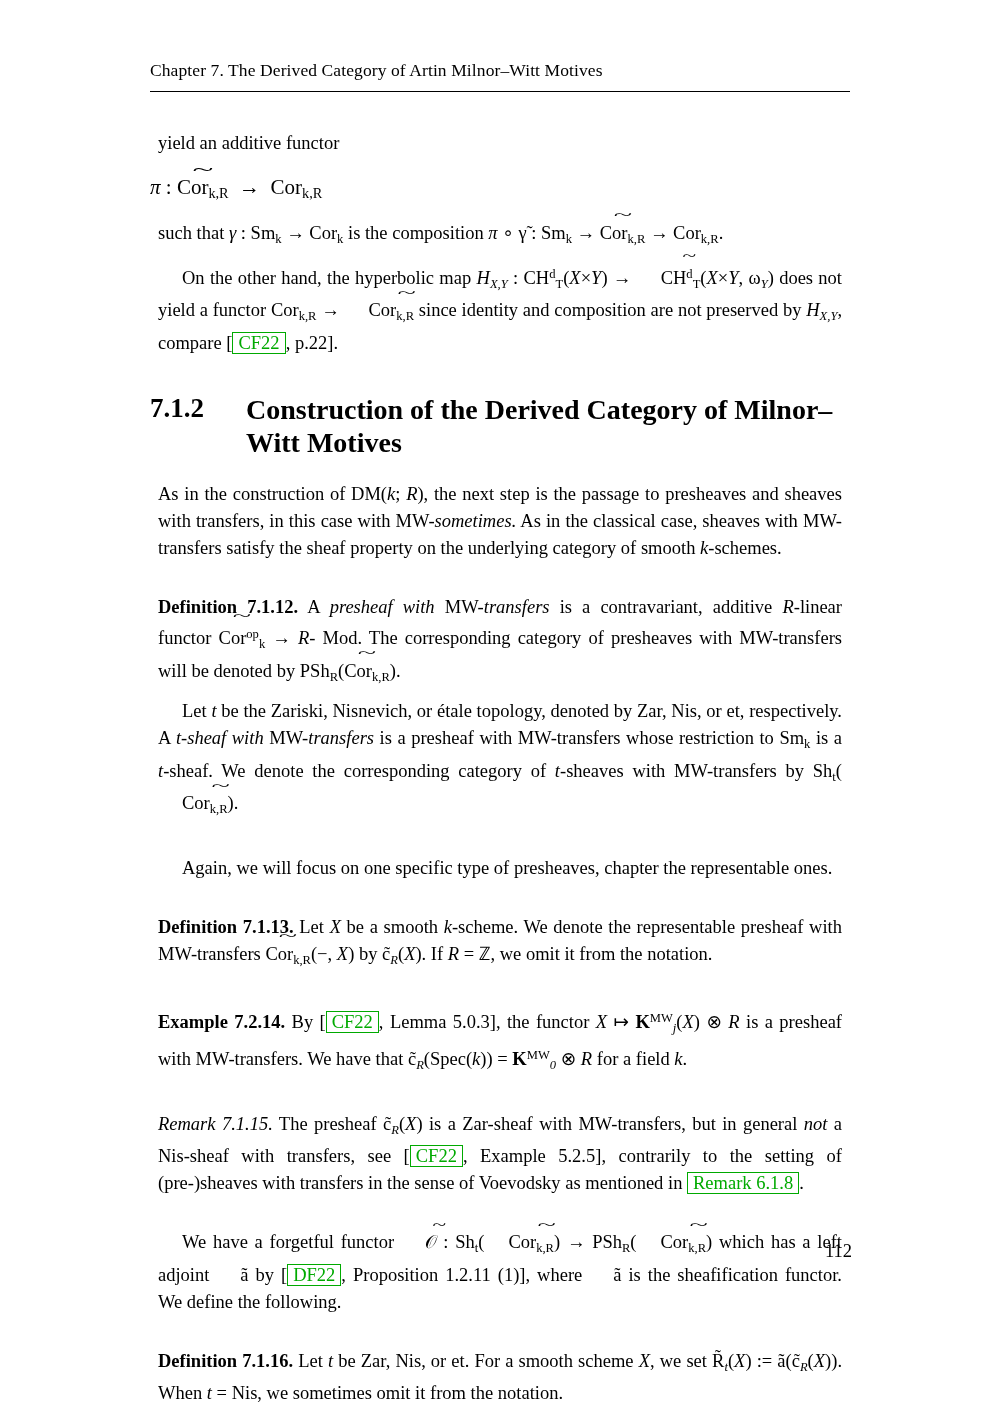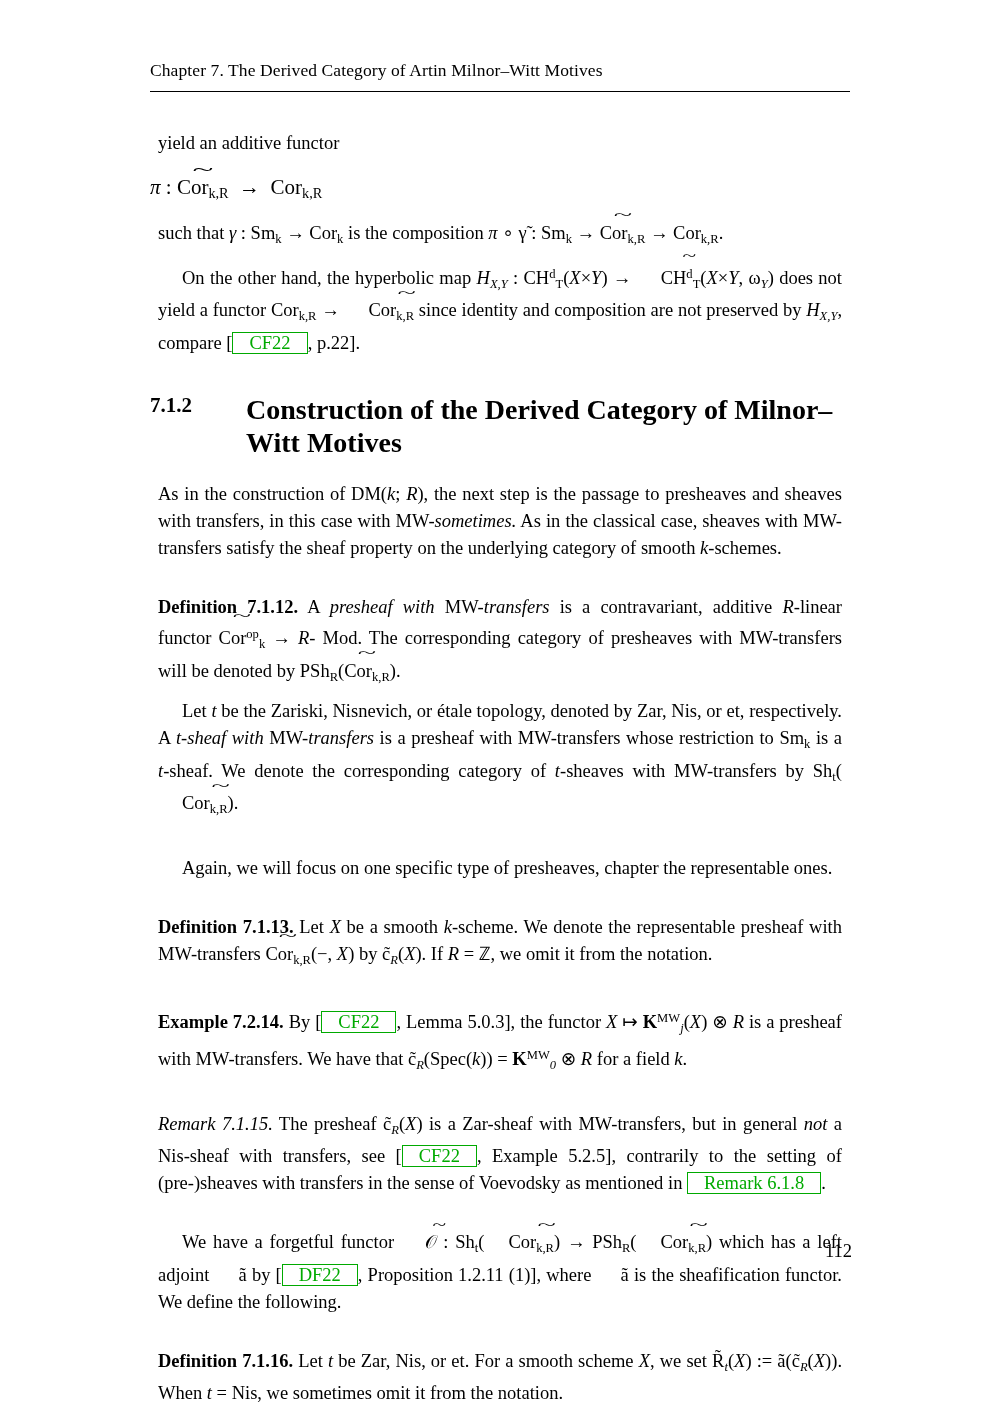--- a/index.html
+++ b/index.html
@@ -53,35 +53,35 @@
     margin: 18px 0 18px 0;
   }
   .secwrap {
     display: flex;
     margin-top: 36px;
     margin-bottom: 22px;
   }
   .secnum {
     width: 96px;
     flex: 0 0 96px;
-    font-size: 21px;
+    font-size: 27px;
     font-weight: bold;
   }
   .sectitle {
     flex: 1;
     font-size: 28px;
     font-weight: bold;
     line-height: 33px;
   }
   .bf { font-weight: bold; }
   .it { font-style: italic; }
   .greenbox {
     border: 1px solid #00aa00;
     color: #00aa00;
-    padding: 0 16px;
+    padding: 0 5px;
   }
   .mi { font-style: italic; }
   sub {
     font-size: 0.68em;
     vertical-align: -0.28em;
     font-style: italic;
   }
   sup {
     font-size: 0.68em;
     vertical-align: 0.5em;

